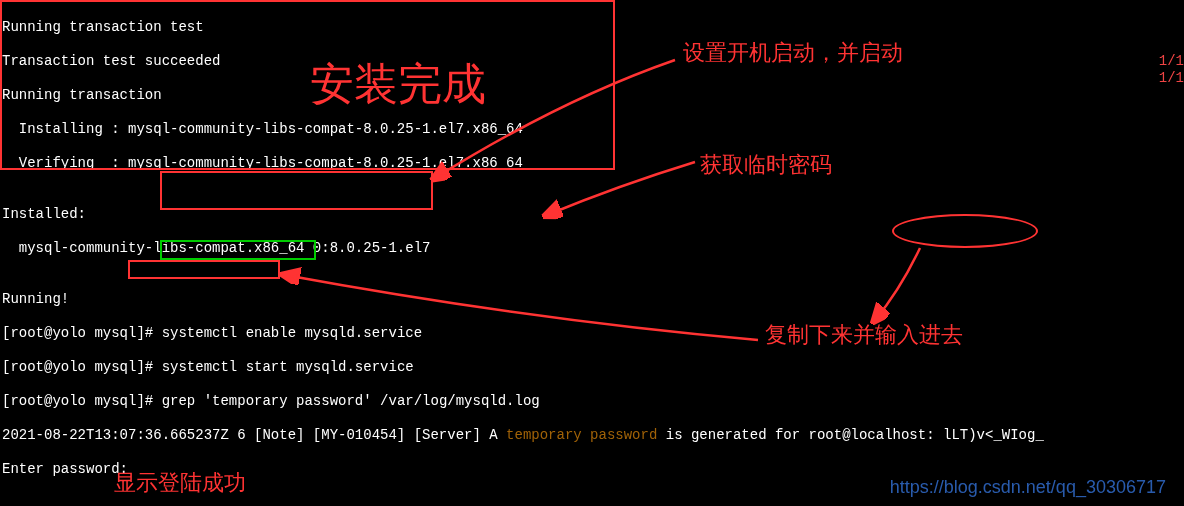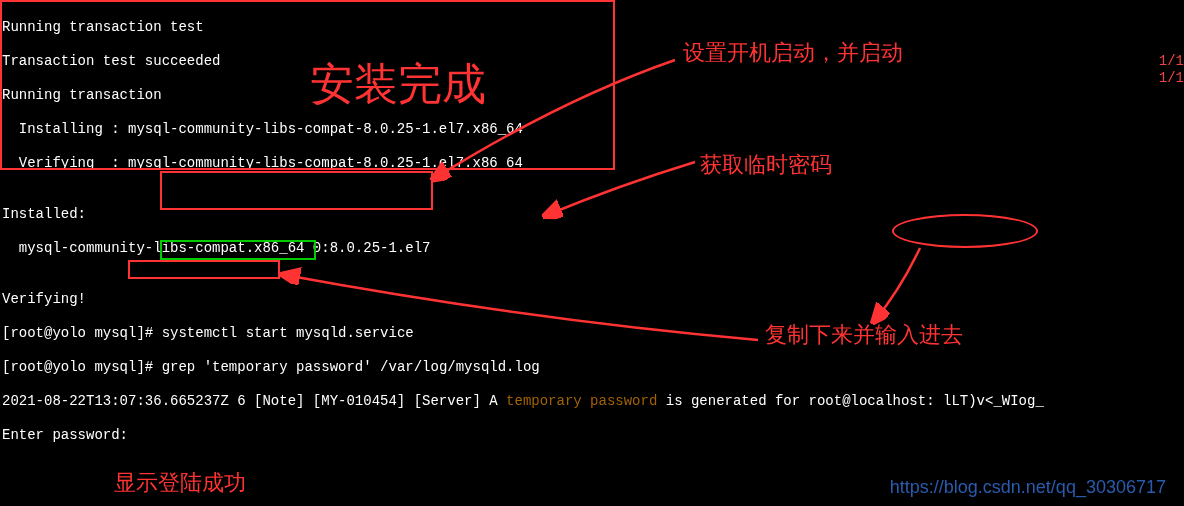--- a/index.html
+++ b/index.html
@@ -72,21 +72,22 @@
 <div class="terminal">
 <span class="line">Running transaction test</span>
 <span class="line">Transaction test succeeded</span>
 <span class="line">Running transaction</span>
 <span class="line"><span>  Installing : mysql-community-libs-compat-8.0.25-1.el7.x86_64</span><span class="line-end" style="top:53px;">1/1</span></span>
 <span class="line"><span>  Verifying  : mysql-community-libs-compat-8.0.25-1.el7.x86_64</span><span class="line-end" style="top:70px;">1/1</span></span>
 <span class="line"></span>
 <span class="line">Installed:</span>
 <span class="line">  mysql-community-libs-compat.x86_64 0:8.0.25-1.el7</span>
 <span class="line"></span>
-<span class="line">Verifying!</span>
+<span class="line">Running!</span>
+<span class="line"><span>[root@yolo mysql]# </span><span>systemctl enable mysqld.service</span></span>
 <span class="line"><span>[root@yolo mysql]# </span><span>systemctl start mysqld.service</span></span>
 <span class="line"><span>[root@yolo mysql]# </span><span>grep 'temporary password' /var/log/mysqld.log</span></span>
 <span class="line"><span>2021-08-22T13:07:36.665237Z 6 [Note] [MY-010454] [Server] A </span><span class="temp-pwd">temporary password</span><span> is generated for root@localhost: lLT)v&lt;_WIog_</span></span>
 <span class="line">Enter password:</span>
 
 
 
 
 
 

